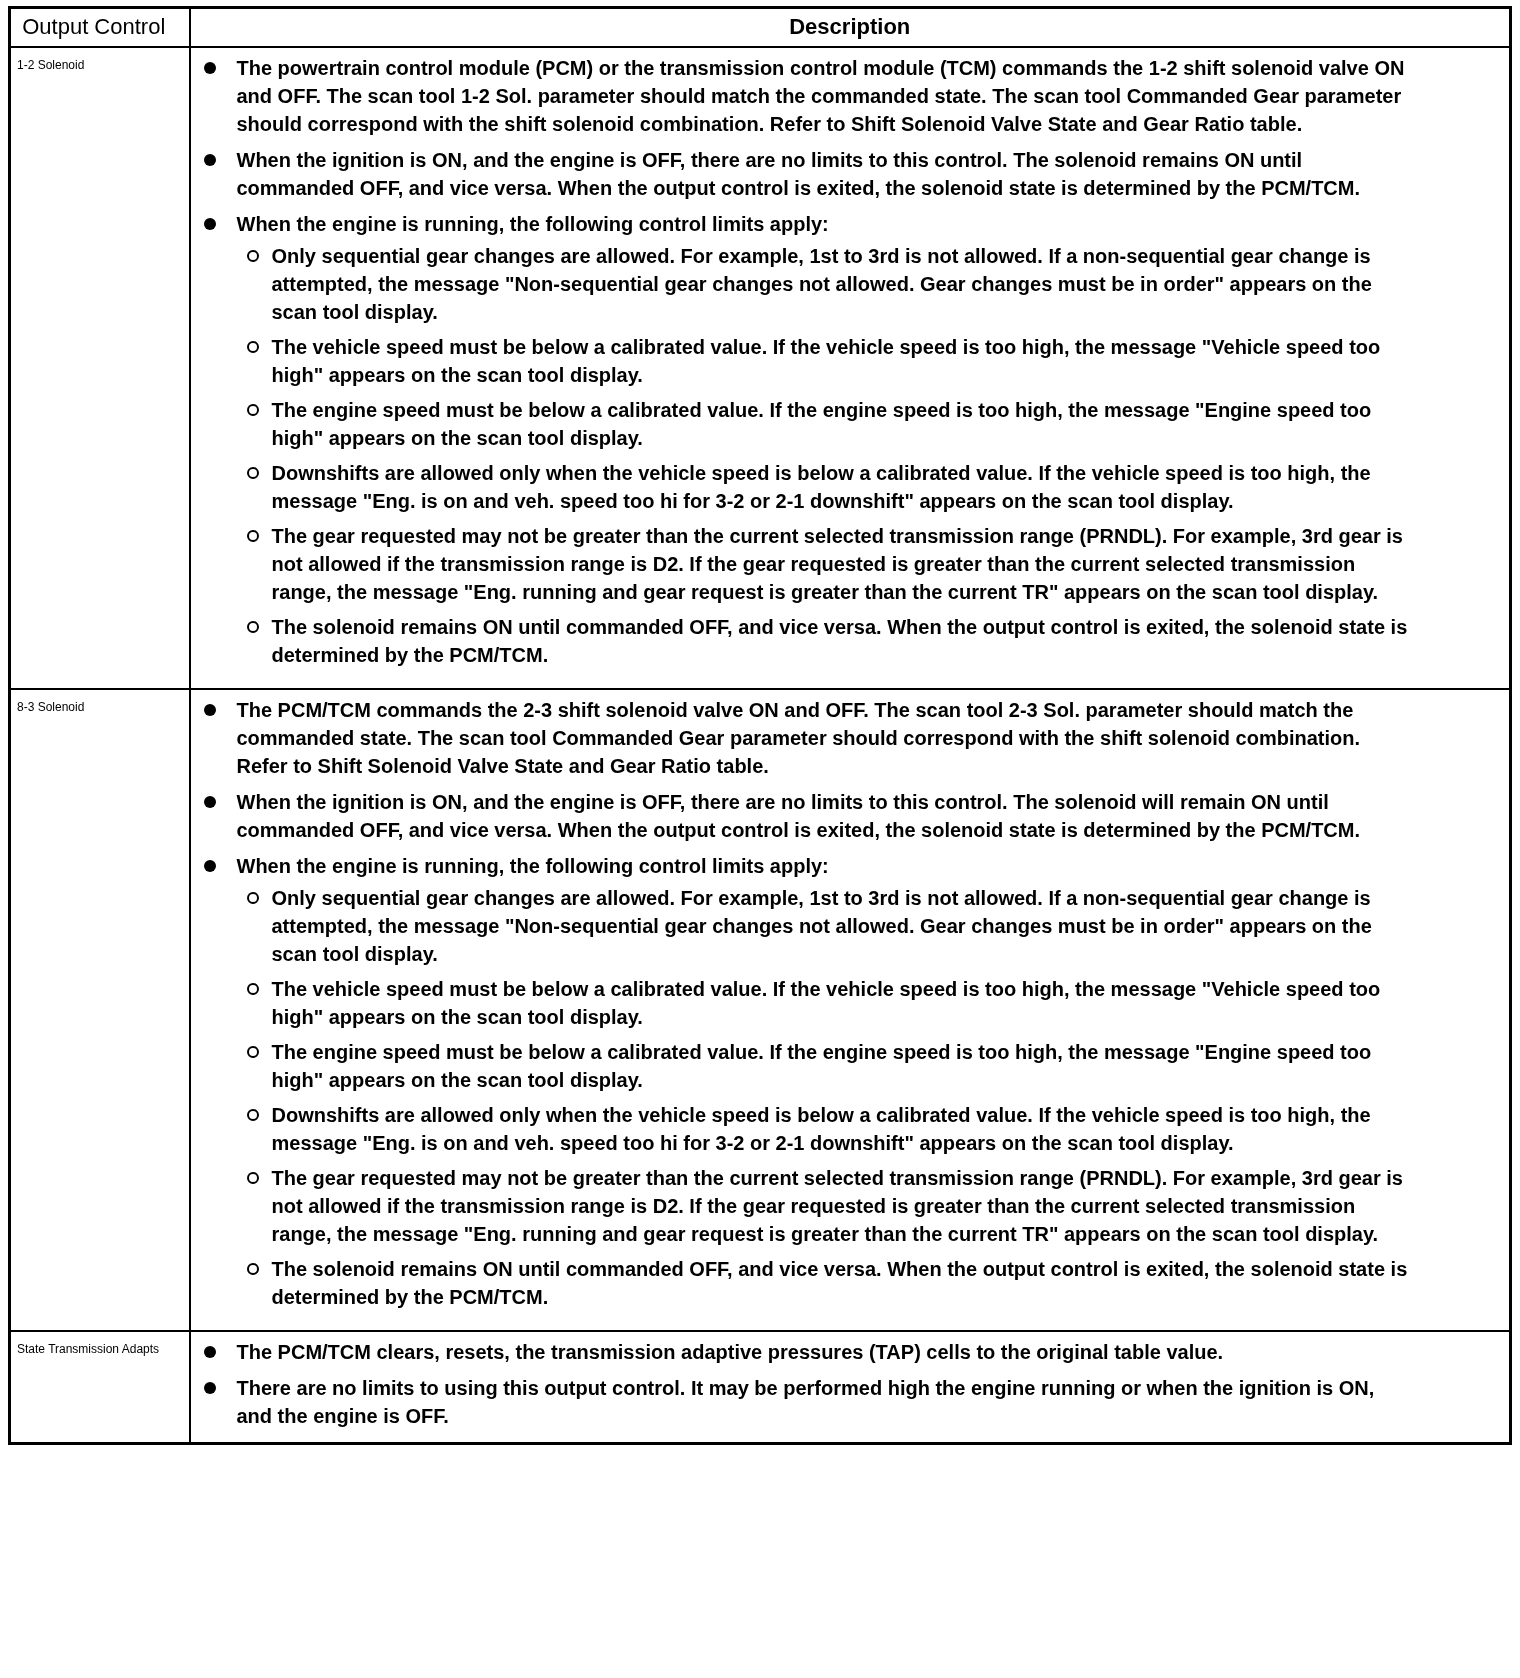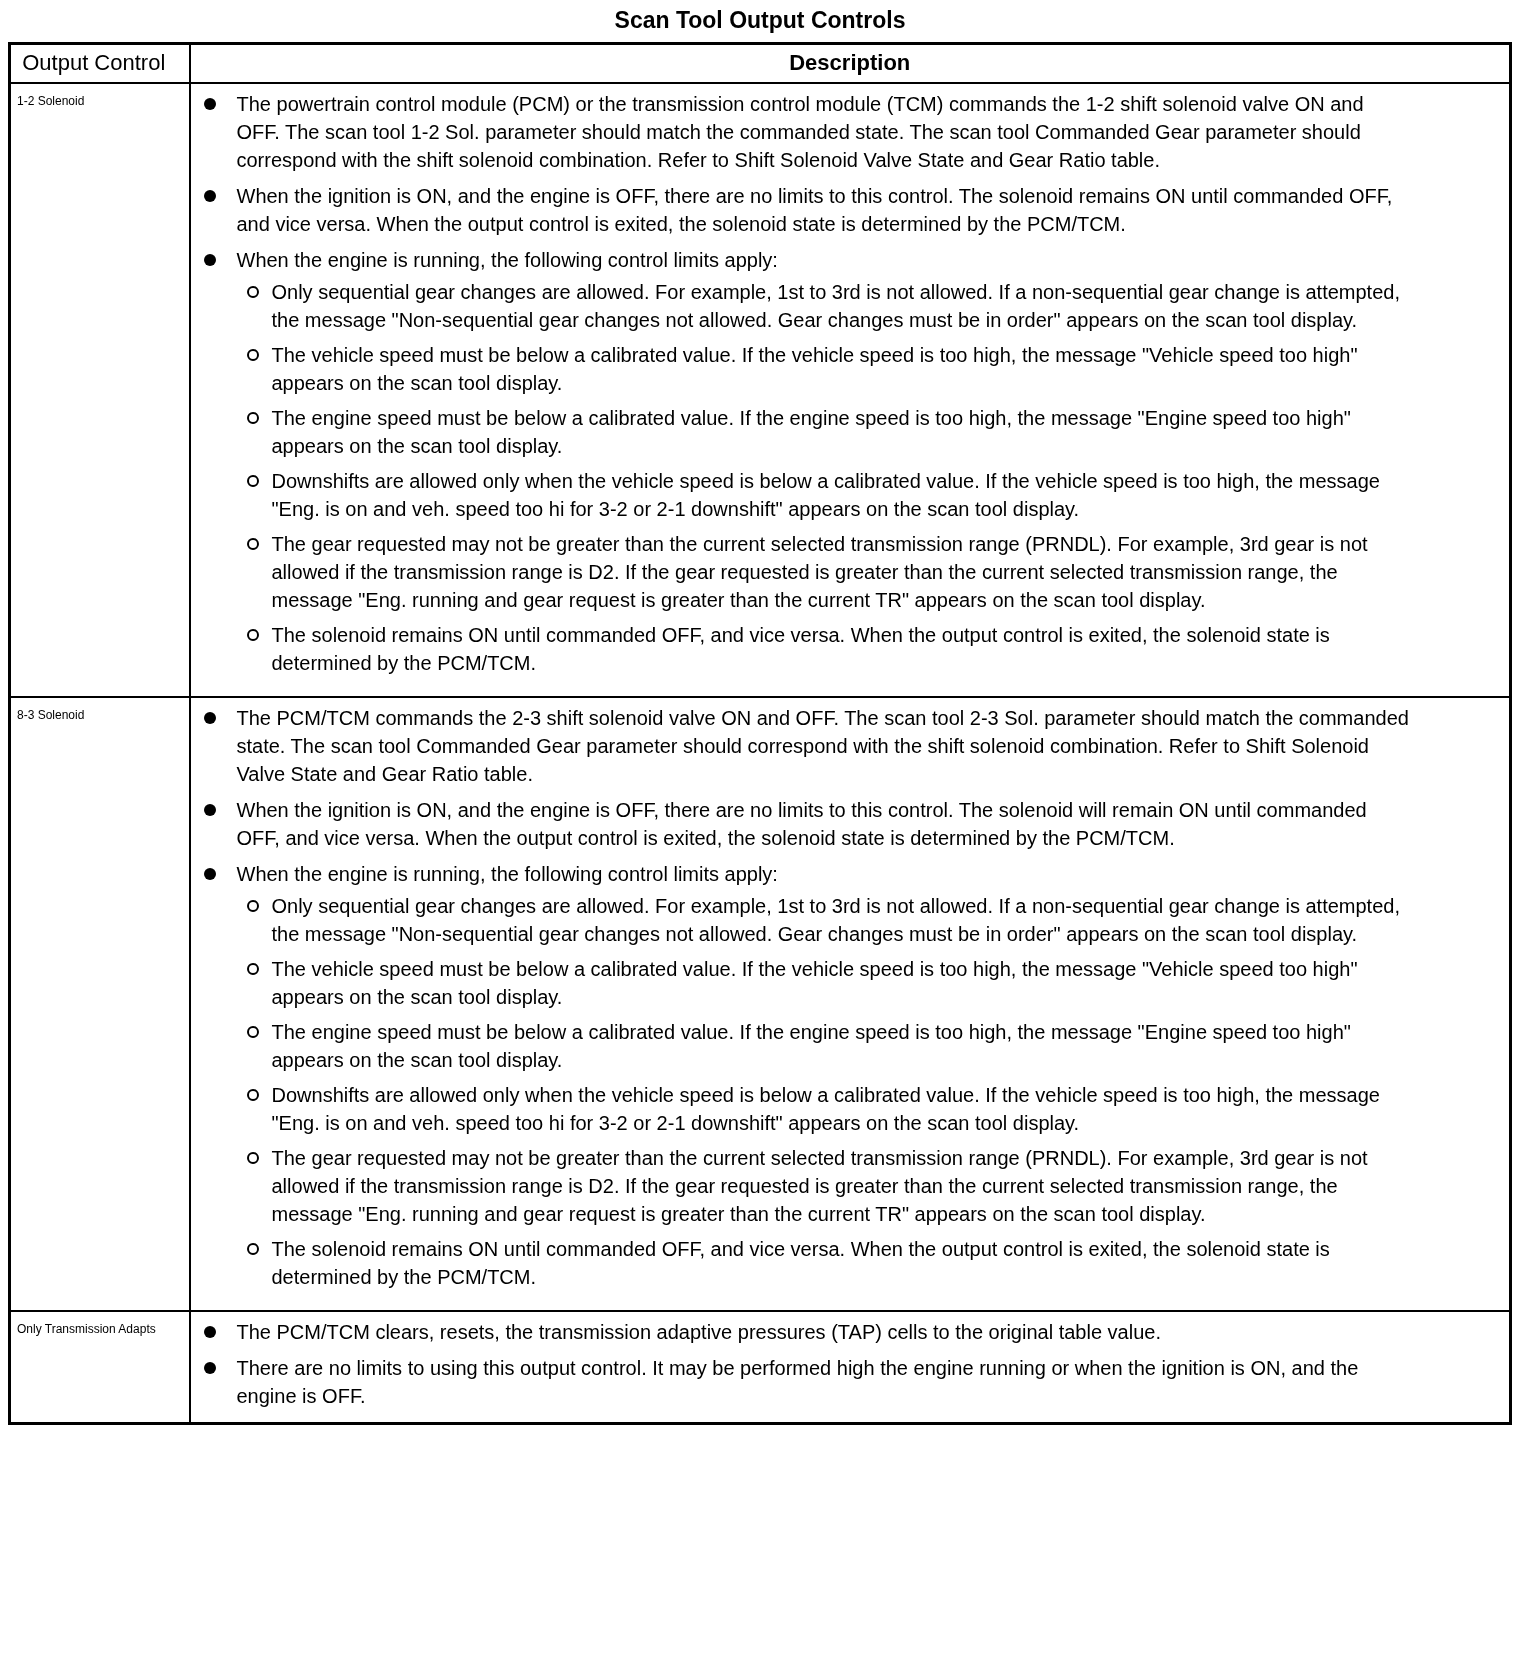--- a/index.html
+++ b/index.html
@@ -70,21 +70,21 @@
     margin: 0 0 8px 0;
   }
   .bullet-dot {
     flex: 0 0 auto;
     width: 12px;
     height: 12px;
     border-radius: 50%;
     background: #000;
     margin: 8px 21px 0 0;
   }
-  .bullet-body { flex: 1 1 auto; }
+  .bullet-body { flex: 1 1 auto; font-weight: bold; }
   ul.subbullets {
     list-style: none;
     margin: 4px 0 0 0;
     padding: 0 0 0 10px;
   }
   ul.subbullets > li {
     display: flex;
     margin: 0 0 7px 0;
   }
   .sub-dot {
@@ -95,21 +95,20 @@
     border-radius: 50%;
     background: #fff;
     margin: 8px 13px 0 0;
   }
   .bullet-text { display: block; }
 </style>
 </head>
 <body>
 
 <div class="page">
-  <div class="doc-title">Scan Tool Output Controls</div>
 
   <table class="ctl-table">
     <thead>
       <tr>
         <th class="col-control">Output Control</th>
         <th class="col-desc">Description</th>
       </tr>
     </thead>
     <tbody>
         <tr>
@@ -208,21 +207,21 @@
                       <span class="sub-dot"></span>
                       <span class="bullet-text">The solenoid remains ON until commanded OFF, and vice versa. When the output control is exited, the solenoid state is determined by the PCM/TCM.</span>
                     </li>
                   </ul>
                 </div>
               </li>
             </ul>
           </td>
         </tr>
         <tr>
-          <td class="control-cell">Only Transmission Adapts</td>
+          <td class="control-cell">State Transmission Adapts</td>
           <td class="desc-cell">
             <ul class="bullets">
               <li>
                 <span class="bullet-dot"></span>
                 <div class="bullet-body">
                   <span class="bullet-text">The PCM/TCM clears, resets, the transmission adaptive pressures (TAP) cells to the original table value.</span>
                 </div>
               </li>
               <li>
                 <span class="bullet-dot"></span>

